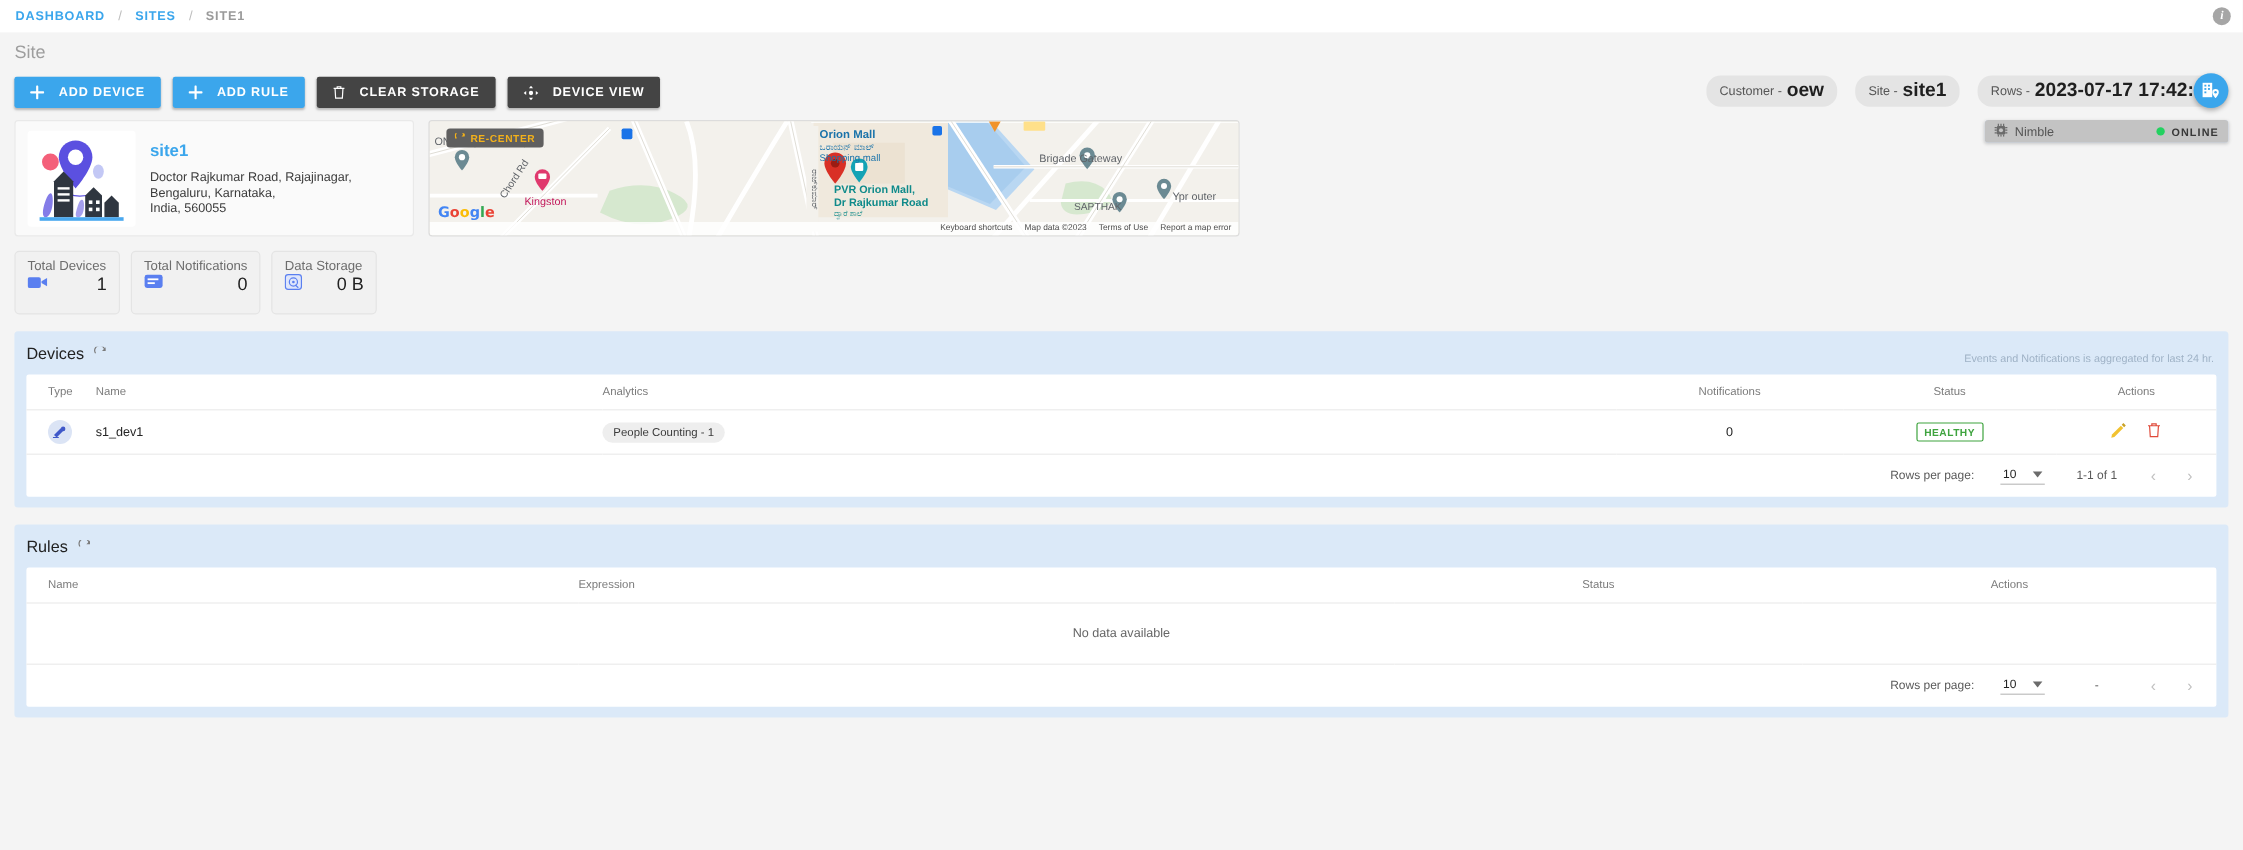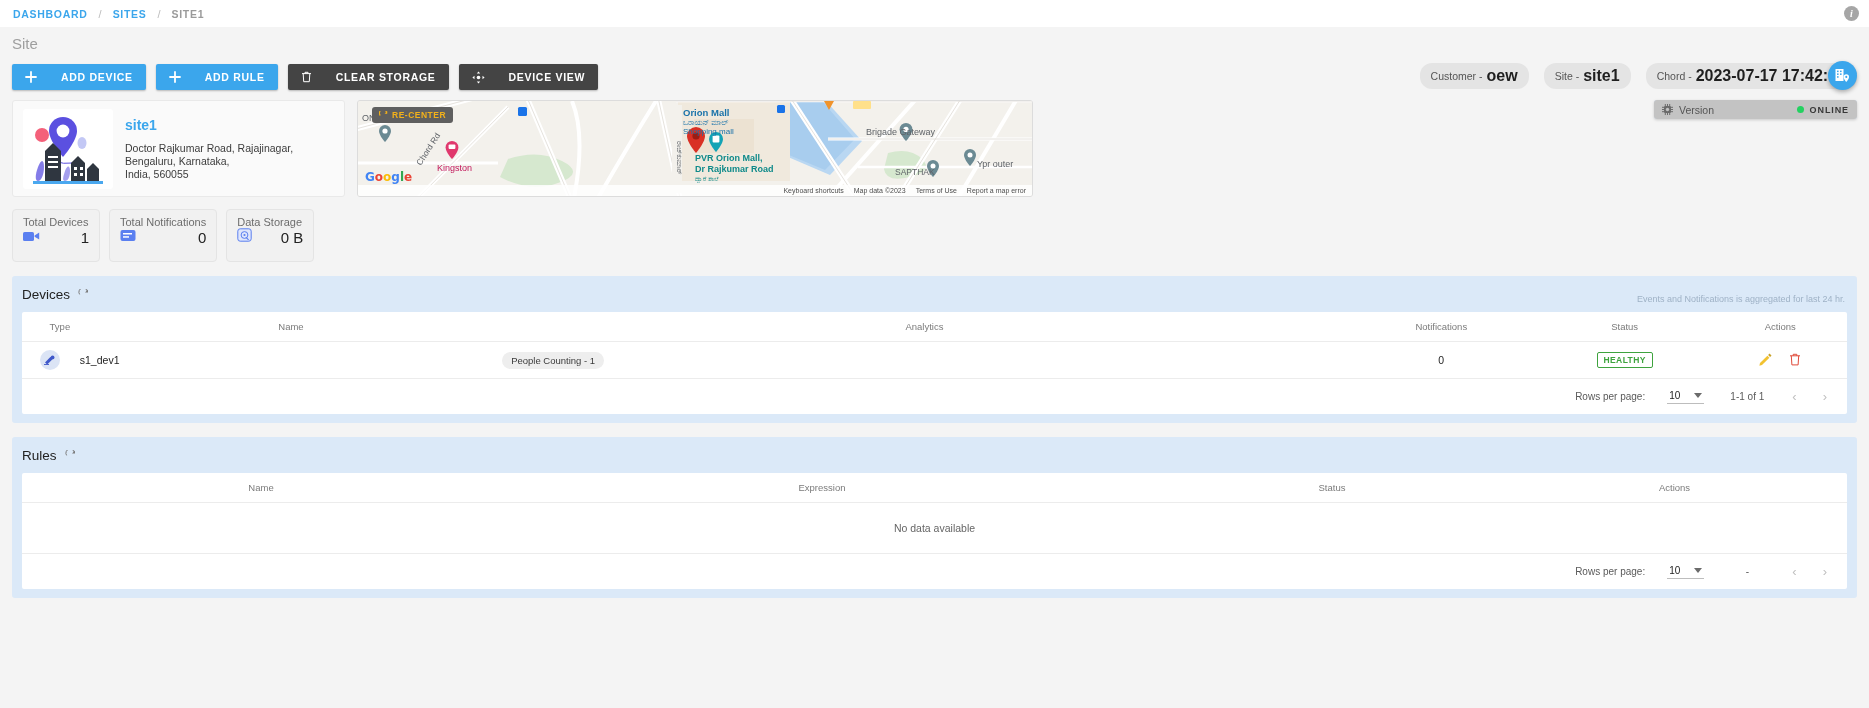--- a/index.html
+++ b/index.html
@@ -46,21 +46,21 @@
     display: flex; align-items: center; gap: 4px;
     white-space: nowrap;
   }
   .chip b { color: #1f1f1f; font-size: 16px; font-weight: bold; }
 
   
   .toolbar { display: flex; gap: 10px; padding: 0 12px; height: 34px; align-items: center; position: relative;}
   .btn {
     height: 26px; border: none; border-radius: 2px;
     color: #fff; font-size: 10.5px; font-weight: bold; letter-spacing: .7px;
-    display: inline-flex; align-items: center; gap: 24px;
+    display: inline-flex; align-items: center; gap: 12px;
     padding: 0 13px; cursor: pointer;
     box-shadow: 0 1px 2px rgba(0,0,0,.25);
   }
   .btn.blue { background: #3ba6ec; }
   .btn.dark { background: #444444; }
   .btn .gi { display: inline-flex; align-items: center; }
   .fab {
     position: absolute; right: 12px; top: 1px;
     width: 29px; height: 29px; border-radius: 50%;
     background: #3ba6ec; display: flex; align-items: center; justify-content: center;
@@ -157,21 +157,21 @@
   .sec-title { font-size: 13.5px; color: #222; }
   .refresh-ic { margin-left: 8px; cursor: pointer; display: inline-flex; }
   .sec-note {
     position: absolute; right: 2px; bottom: 1px;
     font-size: 9px; color: #9fb2c6;
   }
   .tbl-wrap { background: #fff; border-radius: 2px; margin-top: 7px; }
   table { width: 100%; border-collapse: collapse; }
   th {
     font-size: 9.5px; font-weight: normal; color: #7b7b7b;
-    padding: 9px 0; text-align: center;
+    padding: 9px 0; text-align: left;
   }
   td { font-size: 10.5px; color: #242424; padding: 8px 0; }
   .row-line td, .row-line th { border-bottom: 1px solid #ececec; }
   .c-type { width: 52px; padding-left: 18px; }
   .c-name { width: 380px; }
   .c-analytics { width: 760px; }
   .c-notif { width: 170px; text-align: center; margin-top: 42px; }
   .c-status { width: 160px; text-align: center; }
   .c-actions { width: 120px; text-align: center; }
   .dev-ic {
@@ -221,21 +221,21 @@
   <div class="chips">
     <div class="chip">
       <span>Customer -</span>
       <b>oew</b>
     </div>
     <div class="chip">
       <span>Site -</span>
       <b>site1</b>
     </div>
     <div class="chip">
-      <span>Chord -</span>
+      <span>Rows -</span>
       <b>2023-07-17 17:42:13</b>
     </div>
   </div>
 </div>
 
 <div class="toolbar">
   <button class="btn blue">
     <span class="gi">
       <svg width="12" height="12" viewBox="0 0 12 12">
           <path d="M6 1v10M1 6h10" stroke="#fff" stroke-width="1.8" stroke-linecap="round"></path>
@@ -423,21 +423,21 @@
     <div class="nimble-head">
       <span>
         <svg width="11" height="11" viewBox="0 0 11 11">
           <rect x="2" y="2" width="7" height="7" rx="1" fill="#6b6b6b"></rect>
           <circle cx="5.5" cy="5.5" r="1.7" fill="#c3c3c3"></circle>
           <g stroke="#6b6b6b" stroke-width="1">
             <path d="M3.3 0v2M5.5 0v2M7.7 0v2M3.3 9v2M5.5 9v2M7.7 9v2M0 3.3h2M0 5.5h2M0 7.7h2M9 3.3h2M9 5.5h2M9 7.7h2"></path>
           </g>
         </svg>
       </span>
-      <span class="nm">Version</span>
+      <span class="nm">Nimble</span>
       <span class="dot-on"></span>
       <span class="st">ONLINE</span>
     </div>
   </div>
 </div>
 
 <div class="stats">
   <div class="stat">
     <div class="stat-label">Total Devices</div>
     <div class="stat-row">

